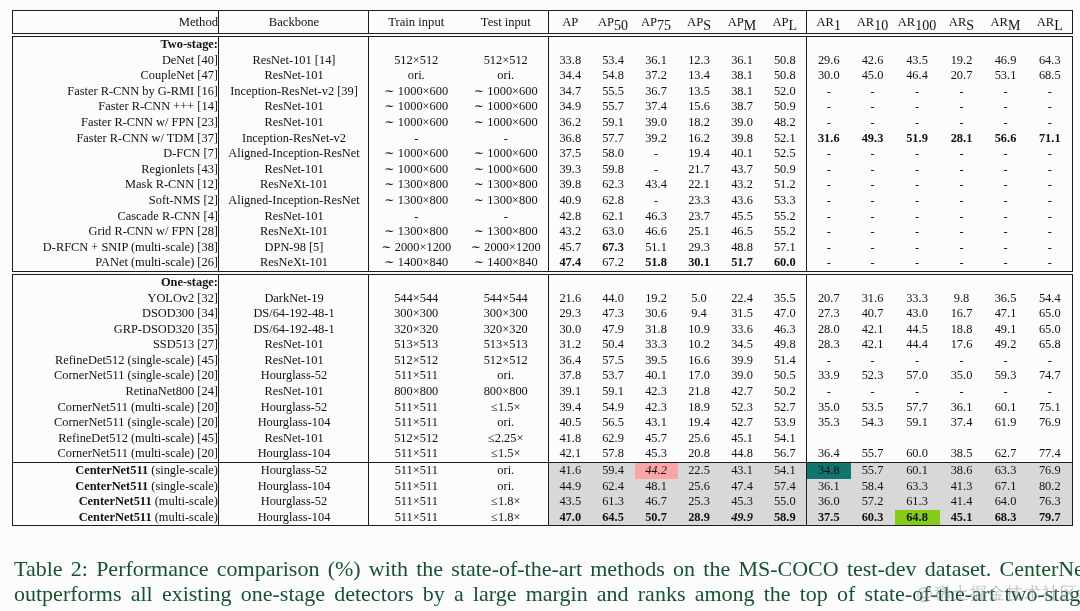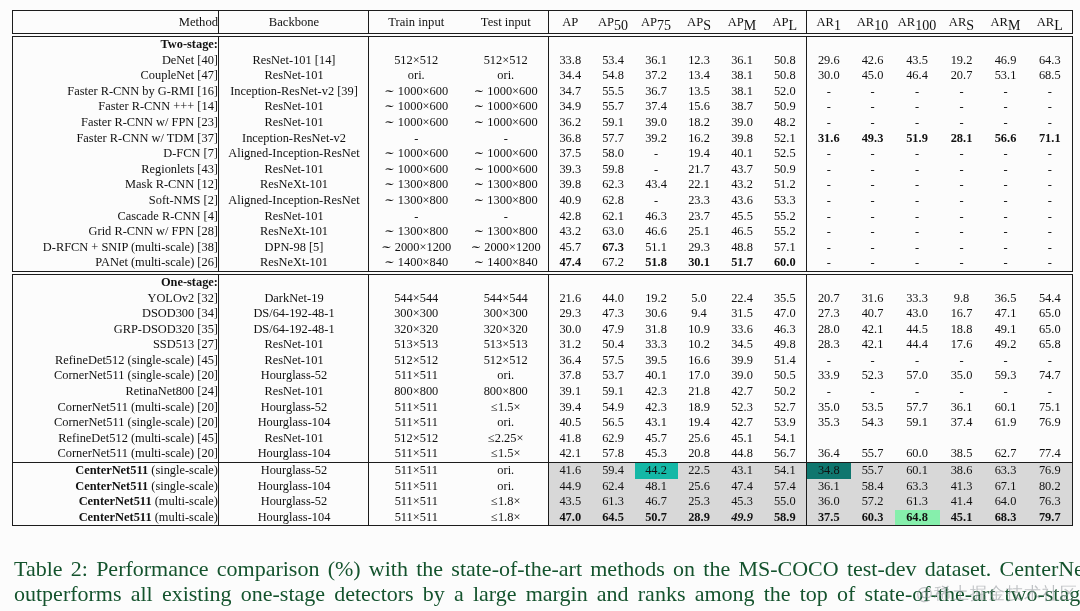--- a/index.html
+++ b/index.html
@@ -571,21 +571,21 @@
           <td class="cn">62.7</td>
           <td class="cn">77.4</td>
         </tr>
         <tr class="ruleTop">
           <td class="cm bR"><b>CenterNet511</b> (single-scale)</td>
           <td class="cb bR">Hourglass-52</td>
           <td class="cc">511×511</td>
           <td class="cc bR">ori.</td>
           <td class="cn" style="background: rgb(216, 216, 216);">41.6</td>
           <td class="cn" style="background: rgb(216, 216, 216);">59.4</td>
-          <td class="cn" style="background: #14b8a6;">44.2</td>
+          <td class="cn" style="background: #fca5a5; font-style: italic;">44.2</td>
           <td class="cn" style="background: rgb(216, 216, 216);">22.5</td>
           <td class="cn" style="background: rgb(216, 216, 216);">43.1</td>
           <td class="cn bR" style="background: rgb(216, 216, 216);">54.1</td>
           <td class="cn" style="background: #0f766e;">34.8</td>
           <td class="cn" style="background: rgb(216, 216, 216);">55.7</td>
           <td class="cn" style="background: rgb(216, 216, 216);">60.1</td>
           <td class="cn" style="background: rgb(216, 216, 216);">38.6</td>
           <td class="cn" style="background: rgb(216, 216, 216);">63.3</td>
           <td class="cn" style="background: rgb(216, 216, 216);">76.9</td>
         </tr>
@@ -631,21 +631,21 @@
           <td class="cc">511×511</td>
           <td class="cc bR">≤1.8×</td>
           <td class="cn" style="background: rgb(216, 216, 216);"><b>47.0</b></td>
           <td class="cn" style="background: rgb(216, 216, 216);"><b>64.5</b></td>
           <td class="cn" style="background: rgb(216, 216, 216);"><b>50.7</b></td>
           <td class="cn" style="background: rgb(216, 216, 216);"><b>28.9</b></td>
           <td class="cn" style="background: rgb(216, 216, 216); font-style: italic;"><b>49.9</b></td>
           <td class="cn bR" style="background: rgb(216, 216, 216);"><b>58.9</b></td>
           <td class="cn" style="background: rgb(216, 216, 216);"><b>37.5</b></td>
           <td class="cn" style="background: rgb(216, 216, 216);"><b>60.3</b></td>
-          <td class="cn" style="background: #86efac;"><b>64.8</b></td>
+          <td class="cn" style="background: #84cc16;"><b>64.8</b></td>
           <td class="cn" style="background: rgb(216, 216, 216);"><b>45.1</b></td>
           <td class="cn" style="background: rgb(216, 216, 216);"><b>68.3</b></td>
           <td class="cn" style="background: rgb(216, 216, 216);"><b>79.7</b></td>
         </tr>
       </tbody>
   </table>
 </div>
 
 <div class="caption">
   <span>Table 2: Performance comparison (%) with the state-of-the-art methods on the MS-COCO test-dev dataset. CenterNet outperforms all existing one-stage detectors by a large margin and ranks among the top of state-of-the-art two-stage detectors.</span>

